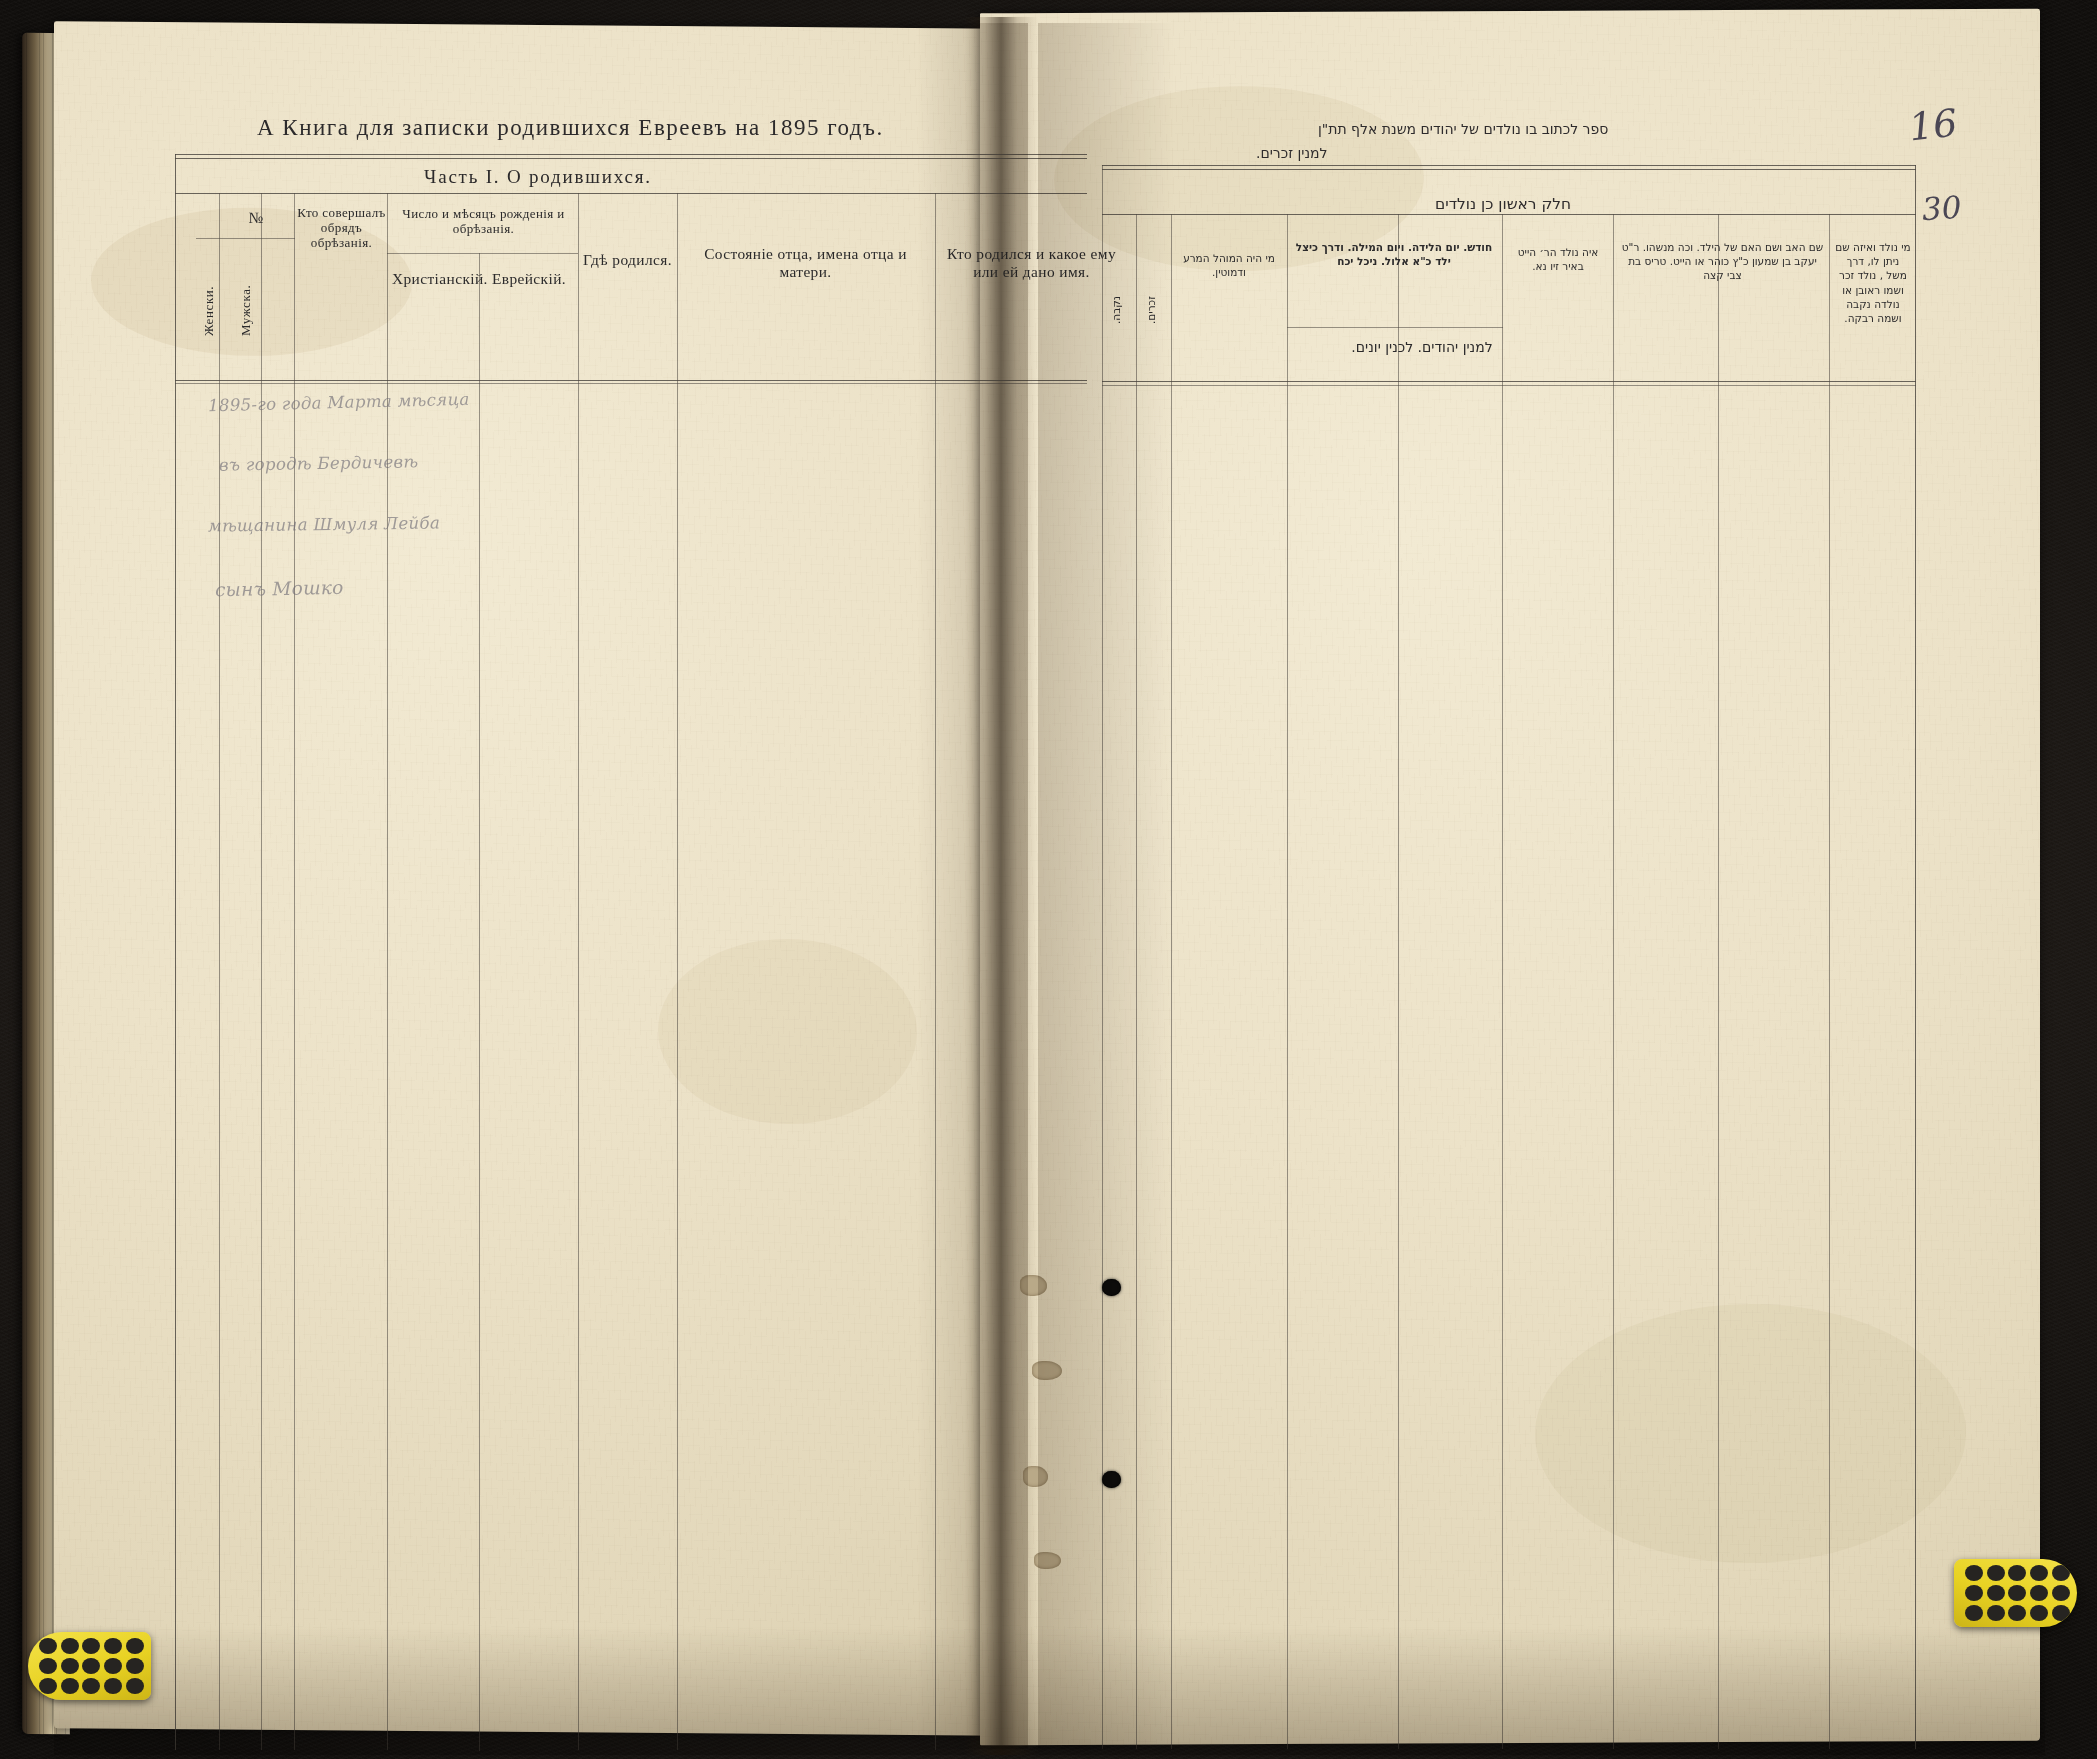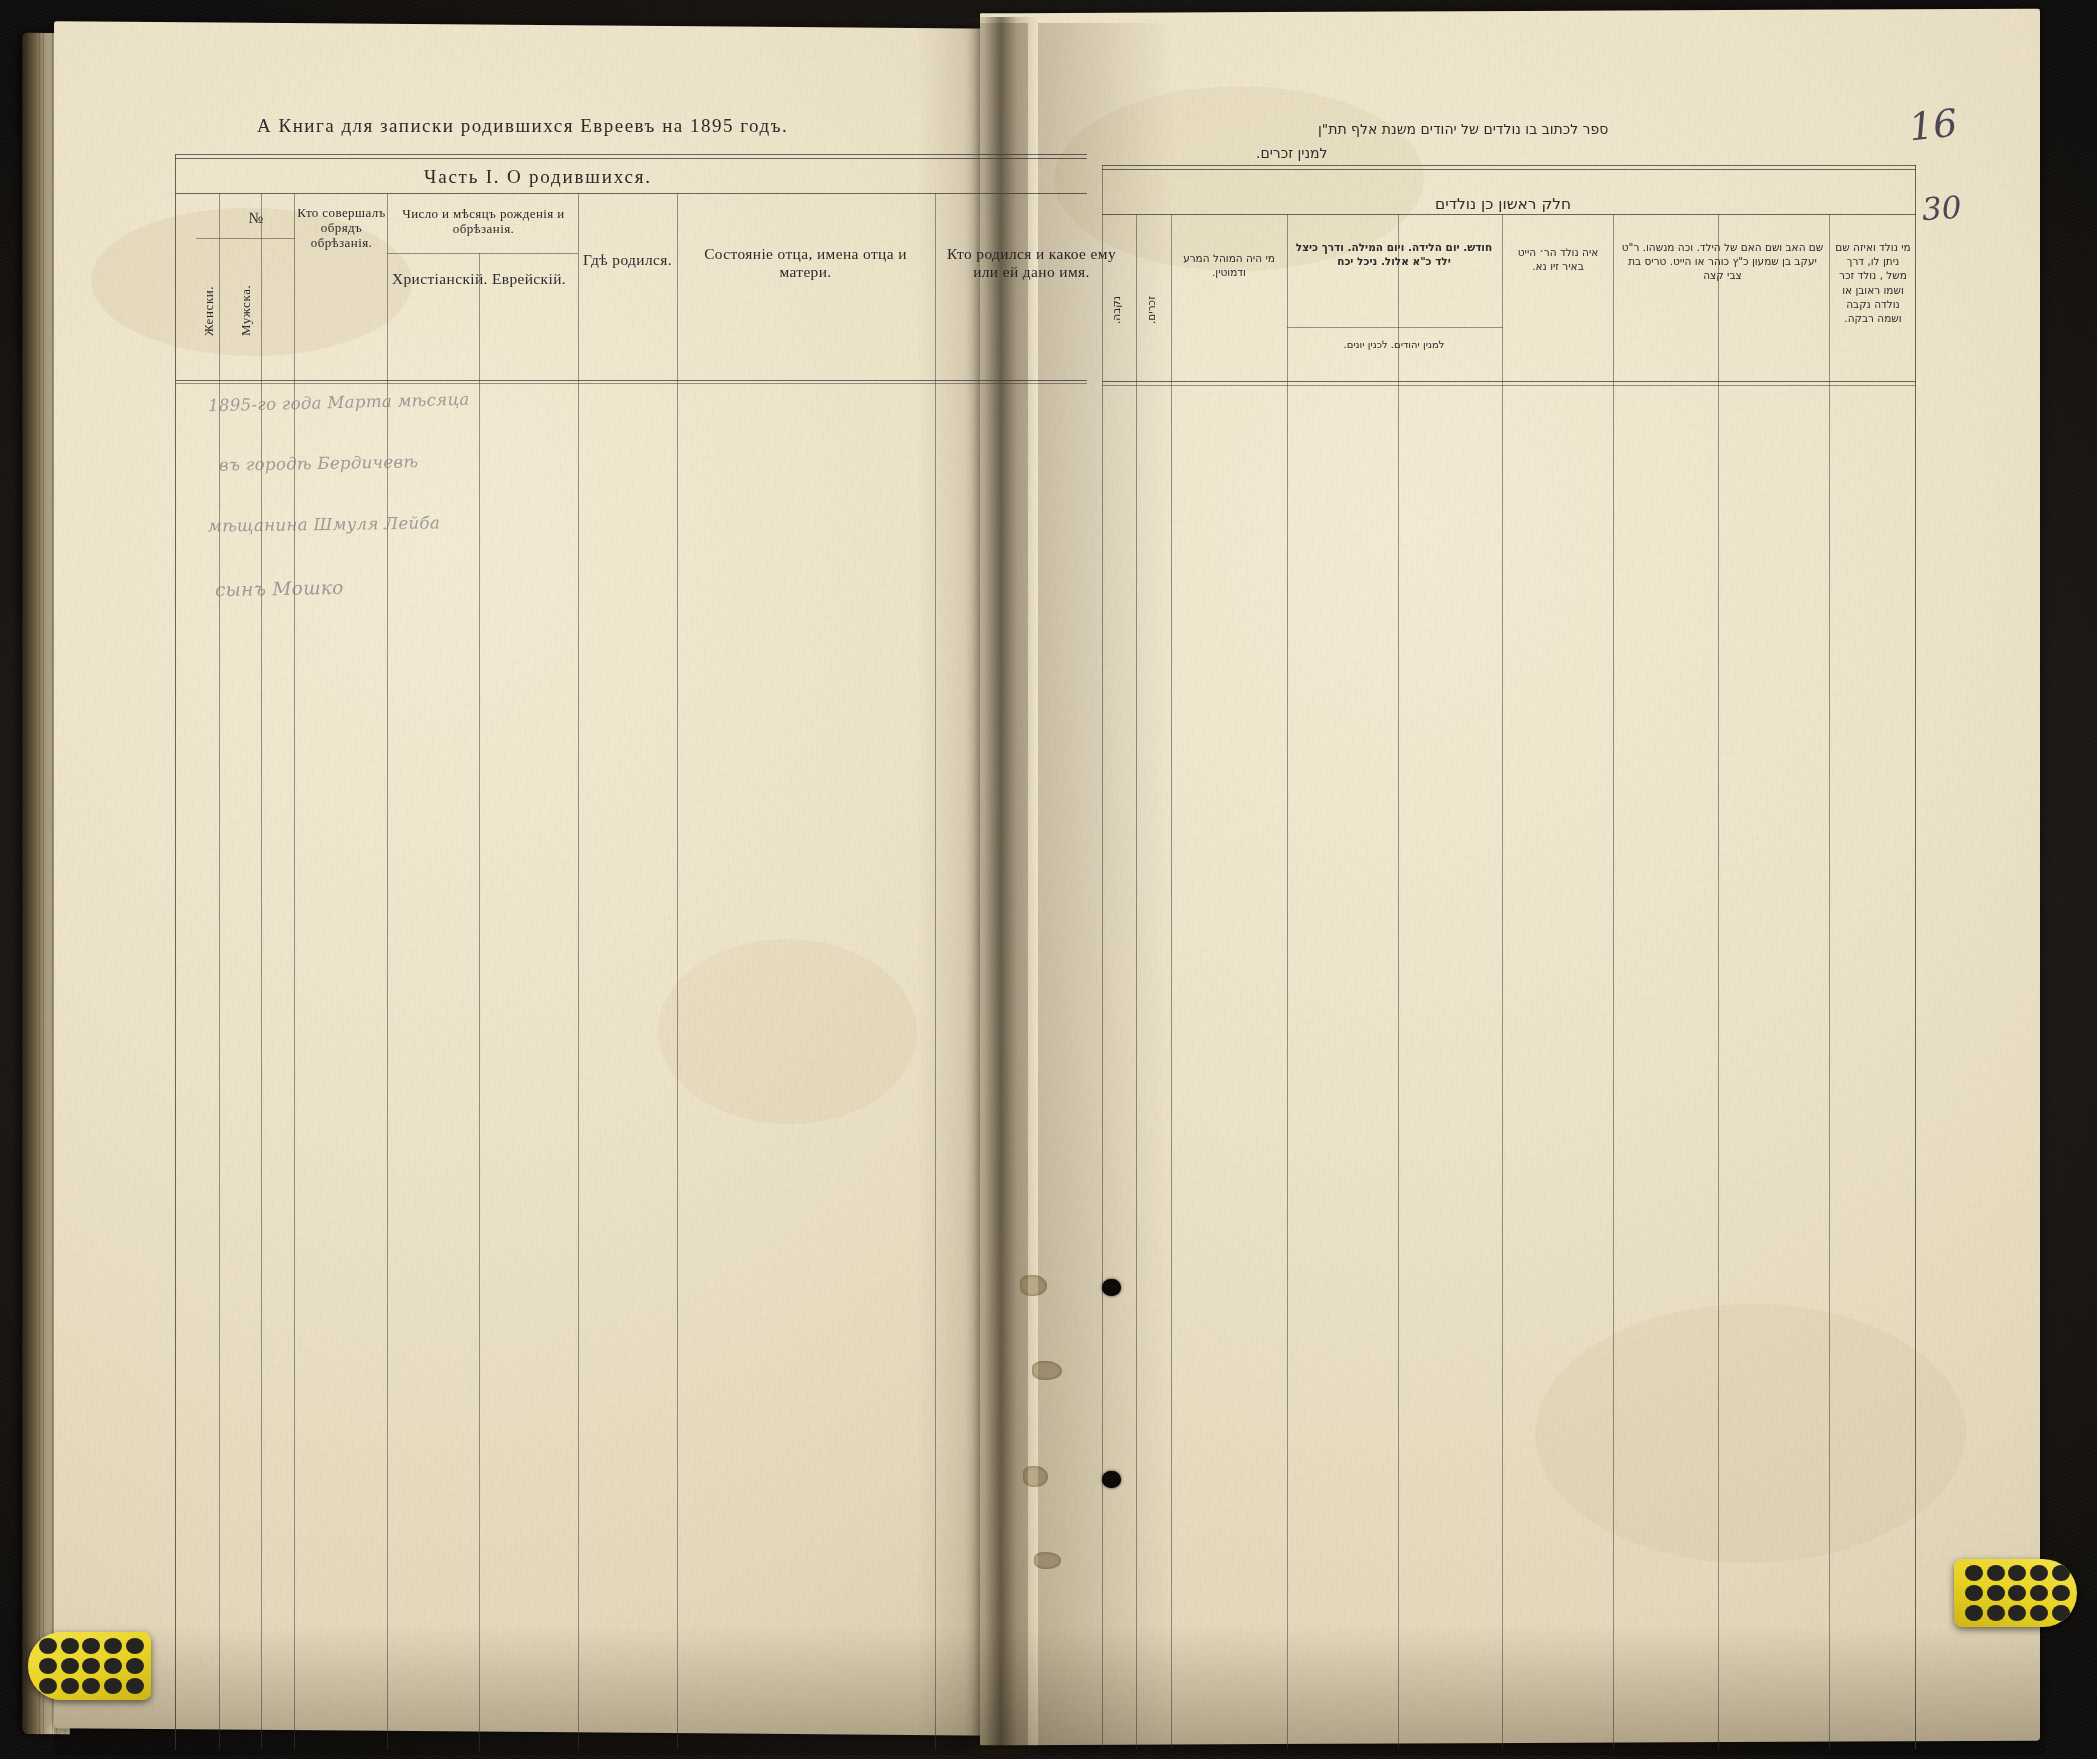--- a/index.html
+++ b/index.html
@@ -123,21 +123,21 @@
     pointer-events: none;
     opacity: .82;
   }
   .rule.h { height: 1.2px; }
   .rule.v { width: 1.2px; }
   .rule.thin { opacity: .55; }
 
   
   .title-ru {
     position: absolute;
-    font-size: 19px;
+    font-size: 23px;
     letter-spacing: 1.5px;
     color: #2c2a2b;
     white-space: nowrap;
   }
   .part-ru {
     position: absolute;
     font-size: 19px;
     letter-spacing: 1.8px;
     color: #2c2a2b;
     white-space: nowrap;
@@ -353,21 +353,21 @@
   <div class="rule v thin" style="left:1775px; top:203px; height:1535px;"></div>
   <div class="rule v" style="left:1861px; top:154px; height:1584px;"></div>
   <div class="rule h thin" style="left:1233px; top:316px; width:216px;"></div>
 
   <div class="hdrheb vert" style="left:1056px; top:247px; height:105px; width:18.5px;">נקבה.</div>
   <div class="hdrheb vert" style="left:1091px; top:247px; height:105px; width:18.5px;">זכרים.</div>
 
   <div class="hdrheb" style="left:1121px; top:240px; width:108px;">מי היה המוהל המרע ודמוטין.</div>
 
   <div class="hdrheb" style="left:1236px; top:229px; width:208px;font-weight:bold;">חודש. יום הלידה. ויום המילה. ודרך כיצל ילד כ"א אלול. ניכל יכח</div>
-  <div class="hdrheb" style="left:1236px; top:327px; width:208px; font-size:10px;">למנין יהודים.   לכנין יונים.</div>
+  <div class="hdrheb" style="left:1264px; top:327px; width:208px; font-size:14px;">למנין יהודים.   לכנין יונים.</div>
 
   <div class="hdrheb" style="left:1452px; top:234px; width:104px;">איה נולד הר׳ הייט באיר זיו נא.</div>
 
   <div class="hdrheb" style="left:1566px; top:229px; width:205px;">שם האב ושם האם של הילד. וכה מנשהו. ר"ט יעקב בן שמעון כ"ץ כוהר או הייט. טריס בת צבי קצה</div>
 
   <div class="hdrheb" style="left:1781px; top:229px; width:76px;">מי נולד ואיזה שם ניתן לו, דרך משל , נולד זכר ושמו ראובן או נולדה נקבה ושמה רבקה.</div>
 
   <div class="hand" style="left:154px; top:382px;">1895-го года Марта мѣсяца</div>
   <div class="hand" style="left:165px; top:443px; transform:rotate(-1deg);">въ городѣ Бердичевѣ</div>
   <div class="hand" style="left:154px; top:504px; transform:rotate(-0.8deg);">мѣщанина  Шмуля Лейба</div>

